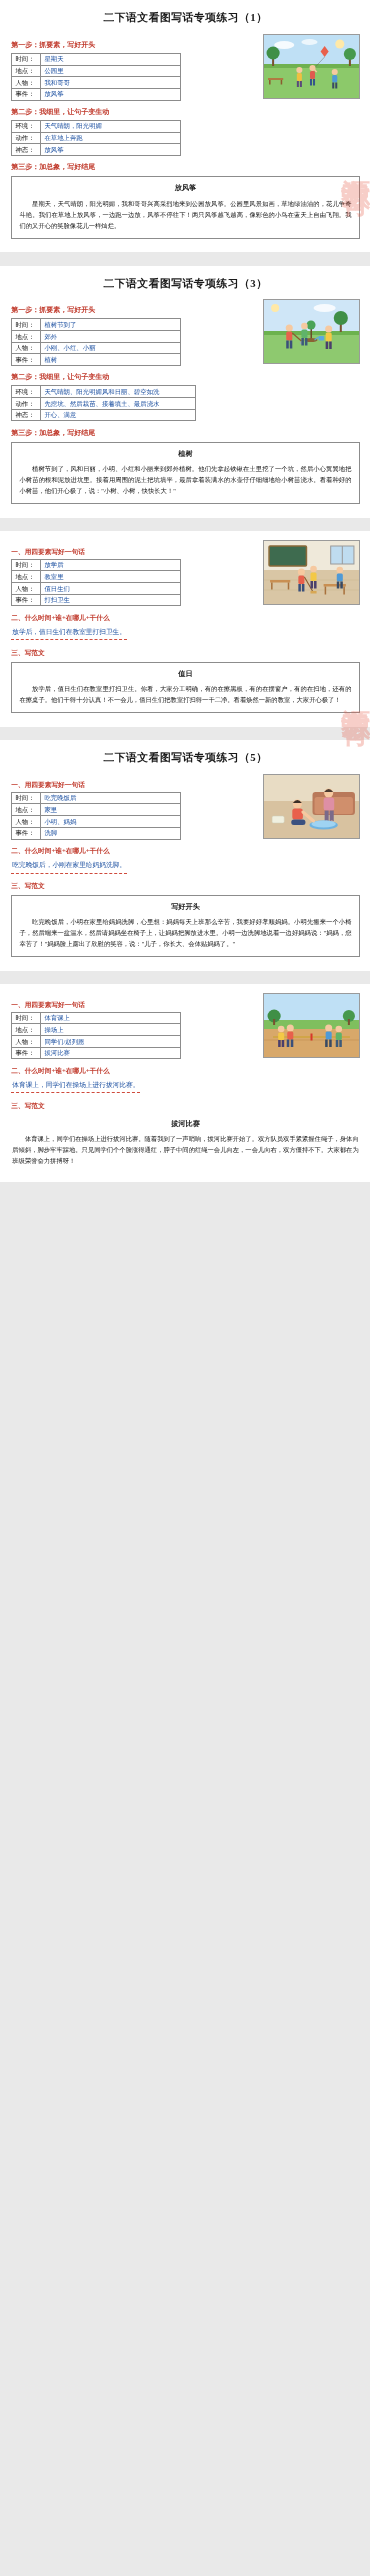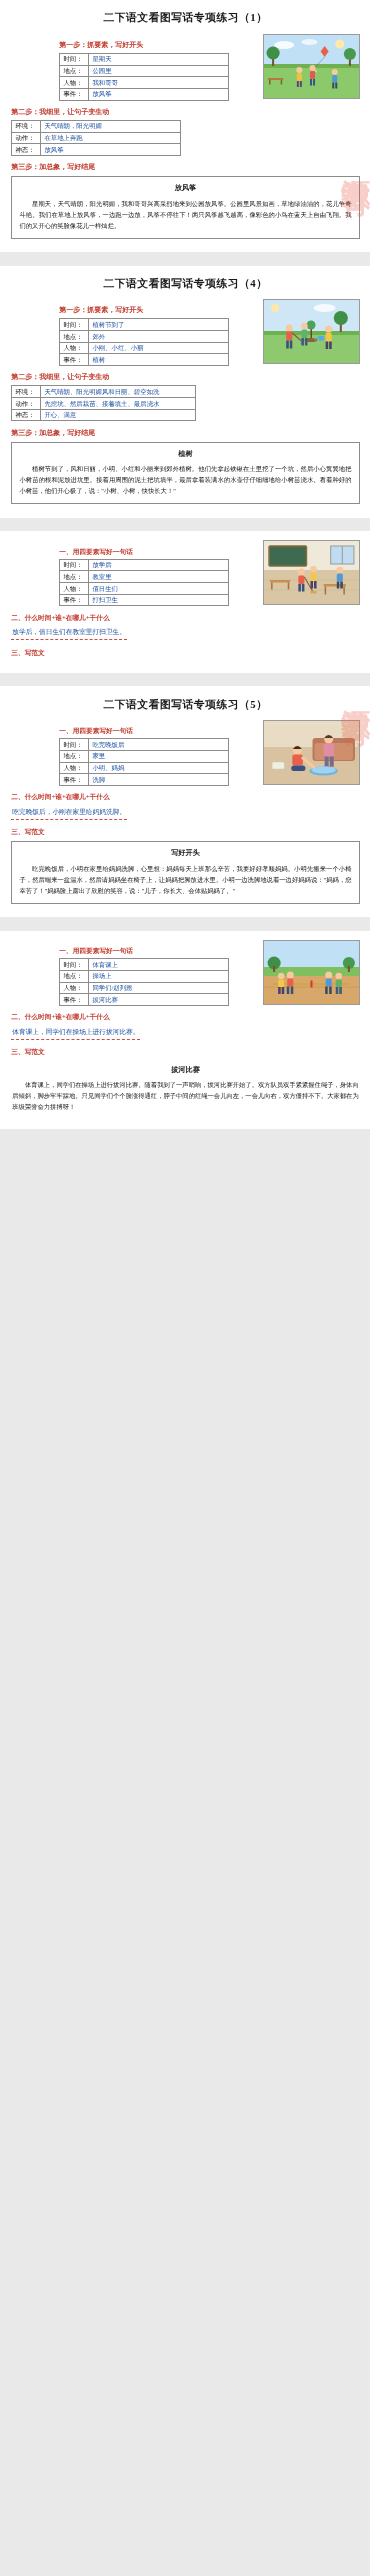--- a/index.html
+++ b/index.html
@@ -70,21 +70,21 @@
     border:0.5px solid #8c8c8c;
     padding:1.5px 3.1px;
     height:10.8px;
     vertical-align:middle;
     line-height:1.2;
   }
   .fields td.k { width:29px; color:#111; white-space:nowrap; }
   .fields td.v { color:#111; }
   .fields td.v.blue { color:#1b4fa0; }
 
-  .row-flex { display:flex; align-items:flex-start; gap:12px;margin-left:48px; }
+  .row-flex { display:flex; align-items:flex-start; gap:12px; }
   .img-box {
     width:97px; height:65px; flex:0 0 97px;
     border:0.5px solid #9a9a9a;
     overflow:hidden; position:relative;
     background:#cfe4f2;
   }
 
   
   .ans-line {
     font-family:"Liberation Serif", serif;
@@ -232,21 +232,21 @@
     <div class="sec-head">第三步：加总象，写好结尾</div>
     <div class="essay-box">
       <div class="essay-title">放风筝</div>
       <div class="essay-body">星期天，天气晴朗，阳光明媚，我和哥哥兴高采烈地来到公园放风筝。公园里风景如画，草地绿油油的，花儿争奇斗艳。我们在草地上放风筝，一边跑一边放，风筝不停往下！两只风筝越飞越高，像彩色的小鸟在蓝天上自由飞翔。我们的又开心的笑脸像花儿一样灿烂。</div>
     </div>
   </section>
 
   <div class="sheet-gap"></div>
 
   <section class="sheet">
-    <div class="sheet-title">二下语文看图写话专项练习（4）</div>
+    <div class="sheet-title">二下语文看图写话专项练习（3）</div>
 
     <div class="row-flex">
       <div style="flex:1 1 auto;">
         <div class="sec-head">第一步：抓要素，写好开头</div>
         <table class="fields">
           <tbody>
               <tr>
             <td class="k">时间：</td>
             <td class="v blue">植树节到了</td>
           </tr>
@@ -405,20 +405,24 @@
             <rect x="151" y="81" width="5" height="14" fill="#394a63"></rect>
           </g>
         </svg>
       </div>
     </div>
 
     <div class="sub-head">二、什么时间+谁+在哪儿+干什么</div>
     <div class="ans-line">放学后，值日生们在教室里打扫卫生。</div>
 
     <div class="sub-head">三、写范文</div>
+    <div class="essay-box">
+      <div class="essay-title">值日</div>
+      <div class="essay-body">放学后，值日生们在教室里打扫卫生。你看，大家分工明确，有的在擦黑板，有的在摆窗户，有的在扫地，还有的在擦桌子。他们干得十分认真！不一会儿，值日生们把教室打扫得一干二净。看着焕然一新的教室，大家开心极了！</div>
+    </div>
   </section>
 
   <div class="sheet-gap"></div>
 
   <section class="sheet">
     <div class="sheet-title">二下语文看图写话专项练习（5）</div>
 
     <div class="row-flex">
       <div style="flex:1 1 auto;">
         <div class="sub-head">一、用四要素写好一句话</div>

